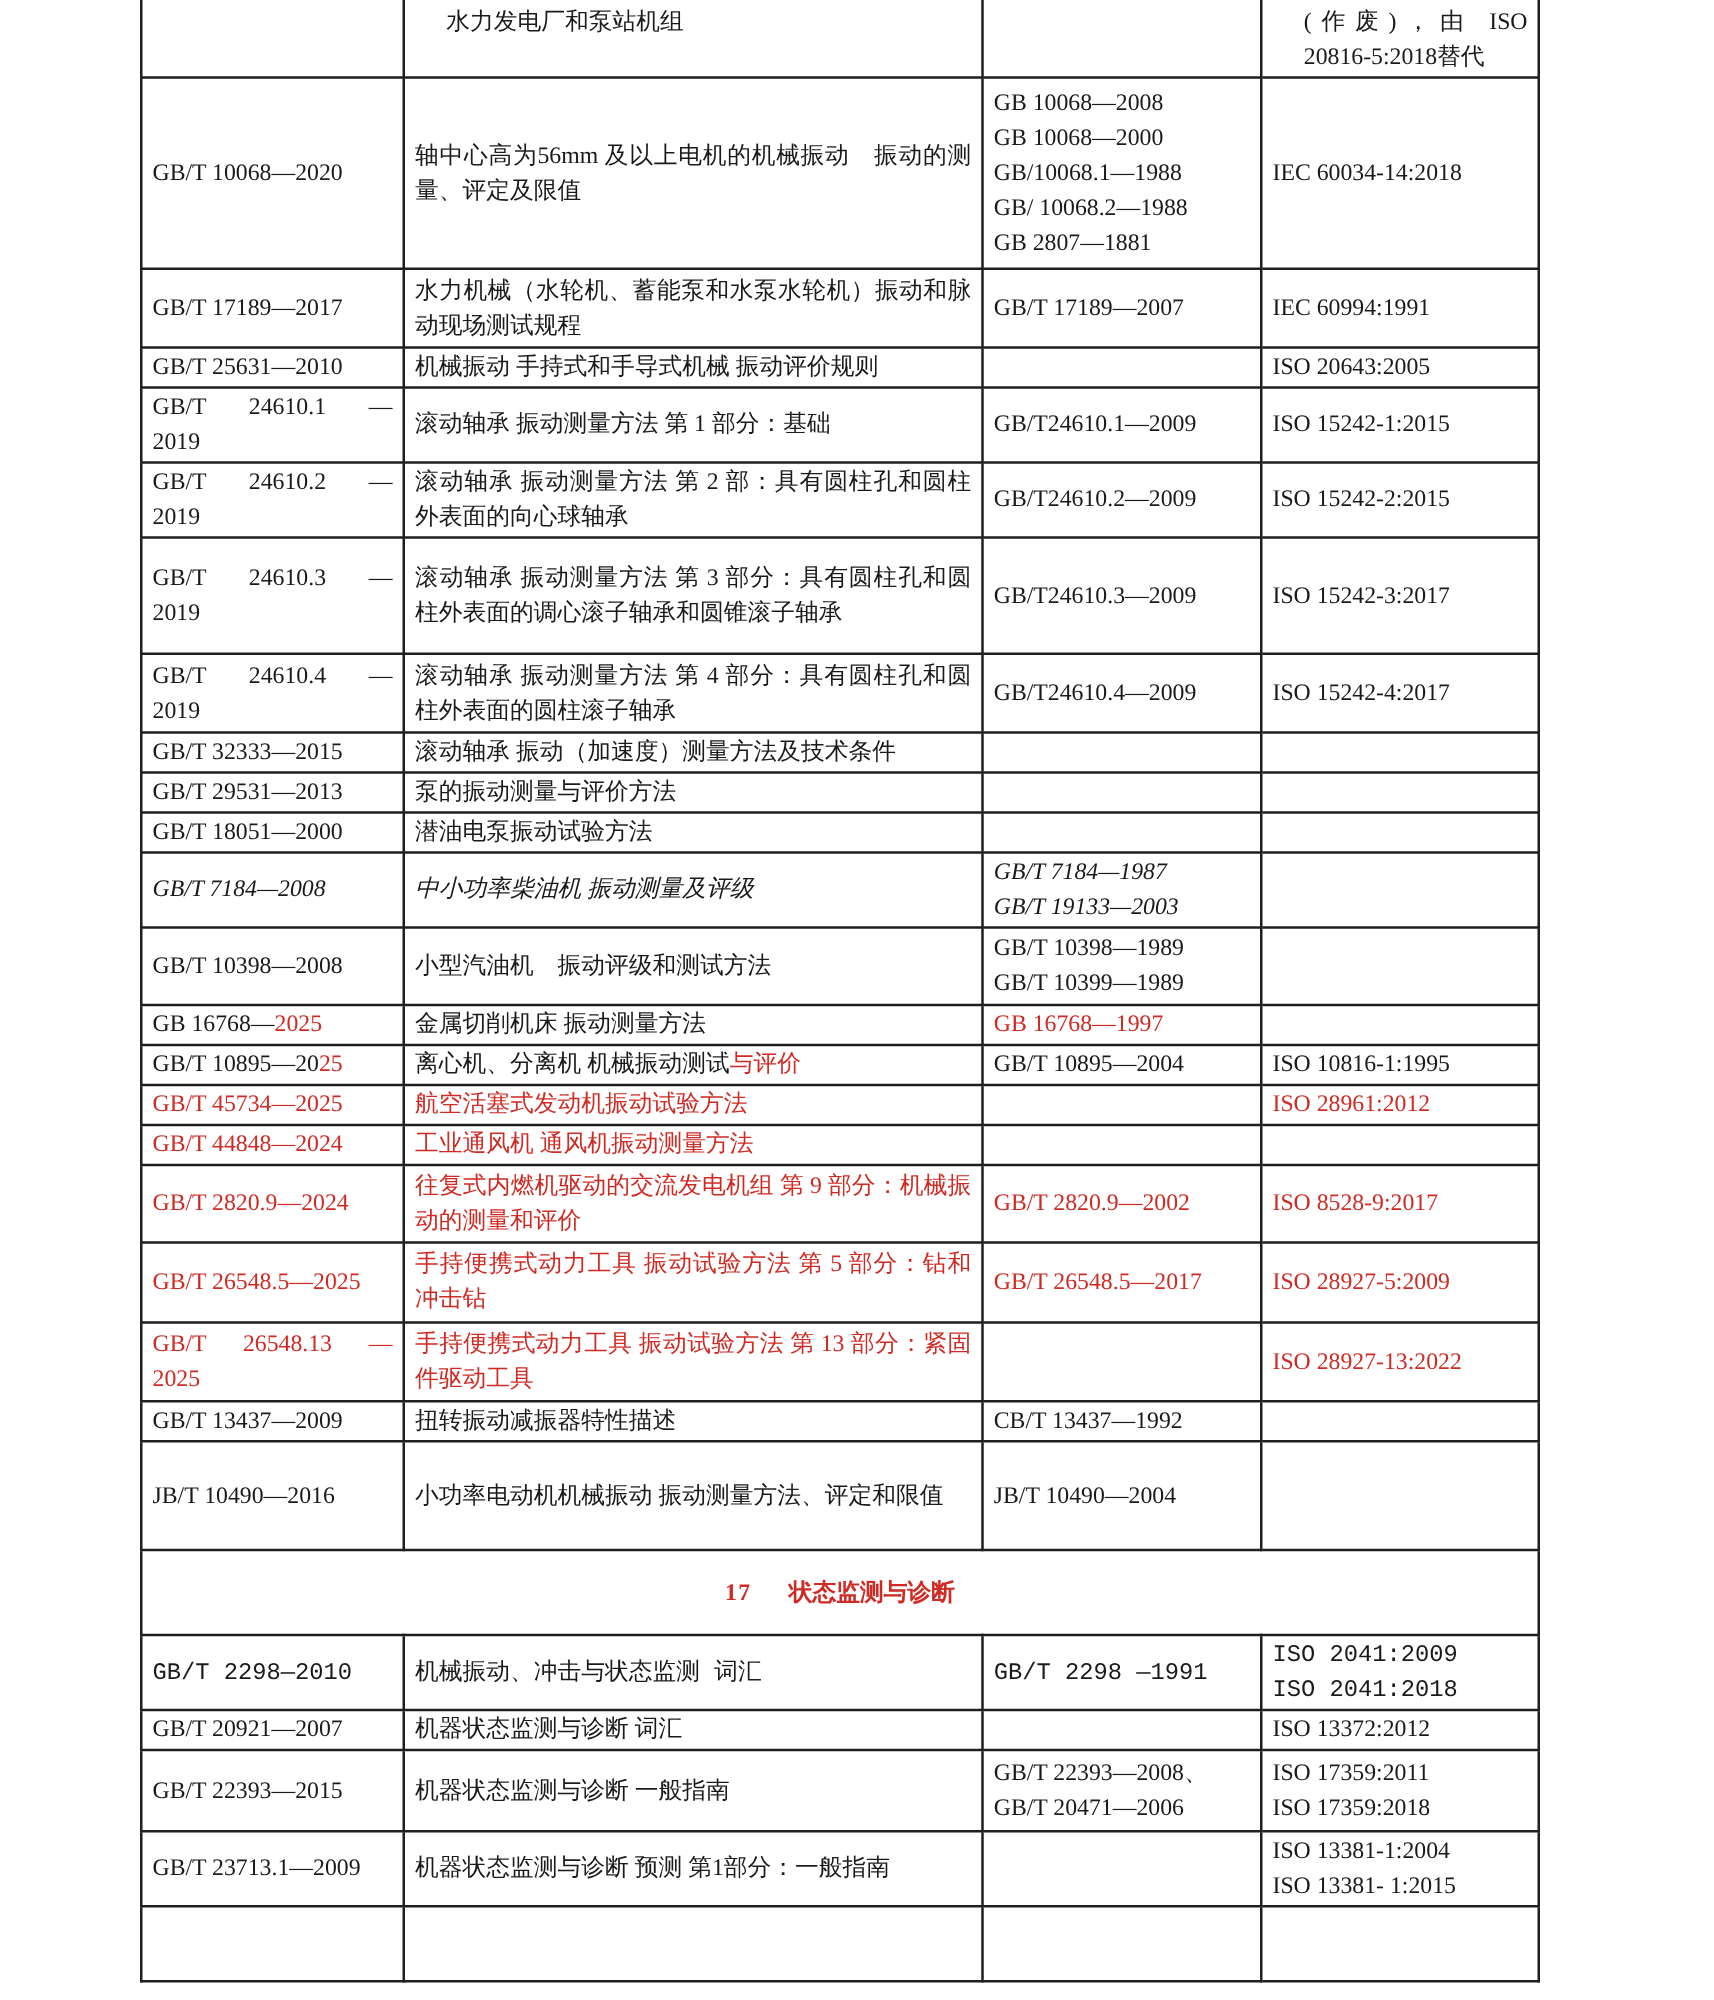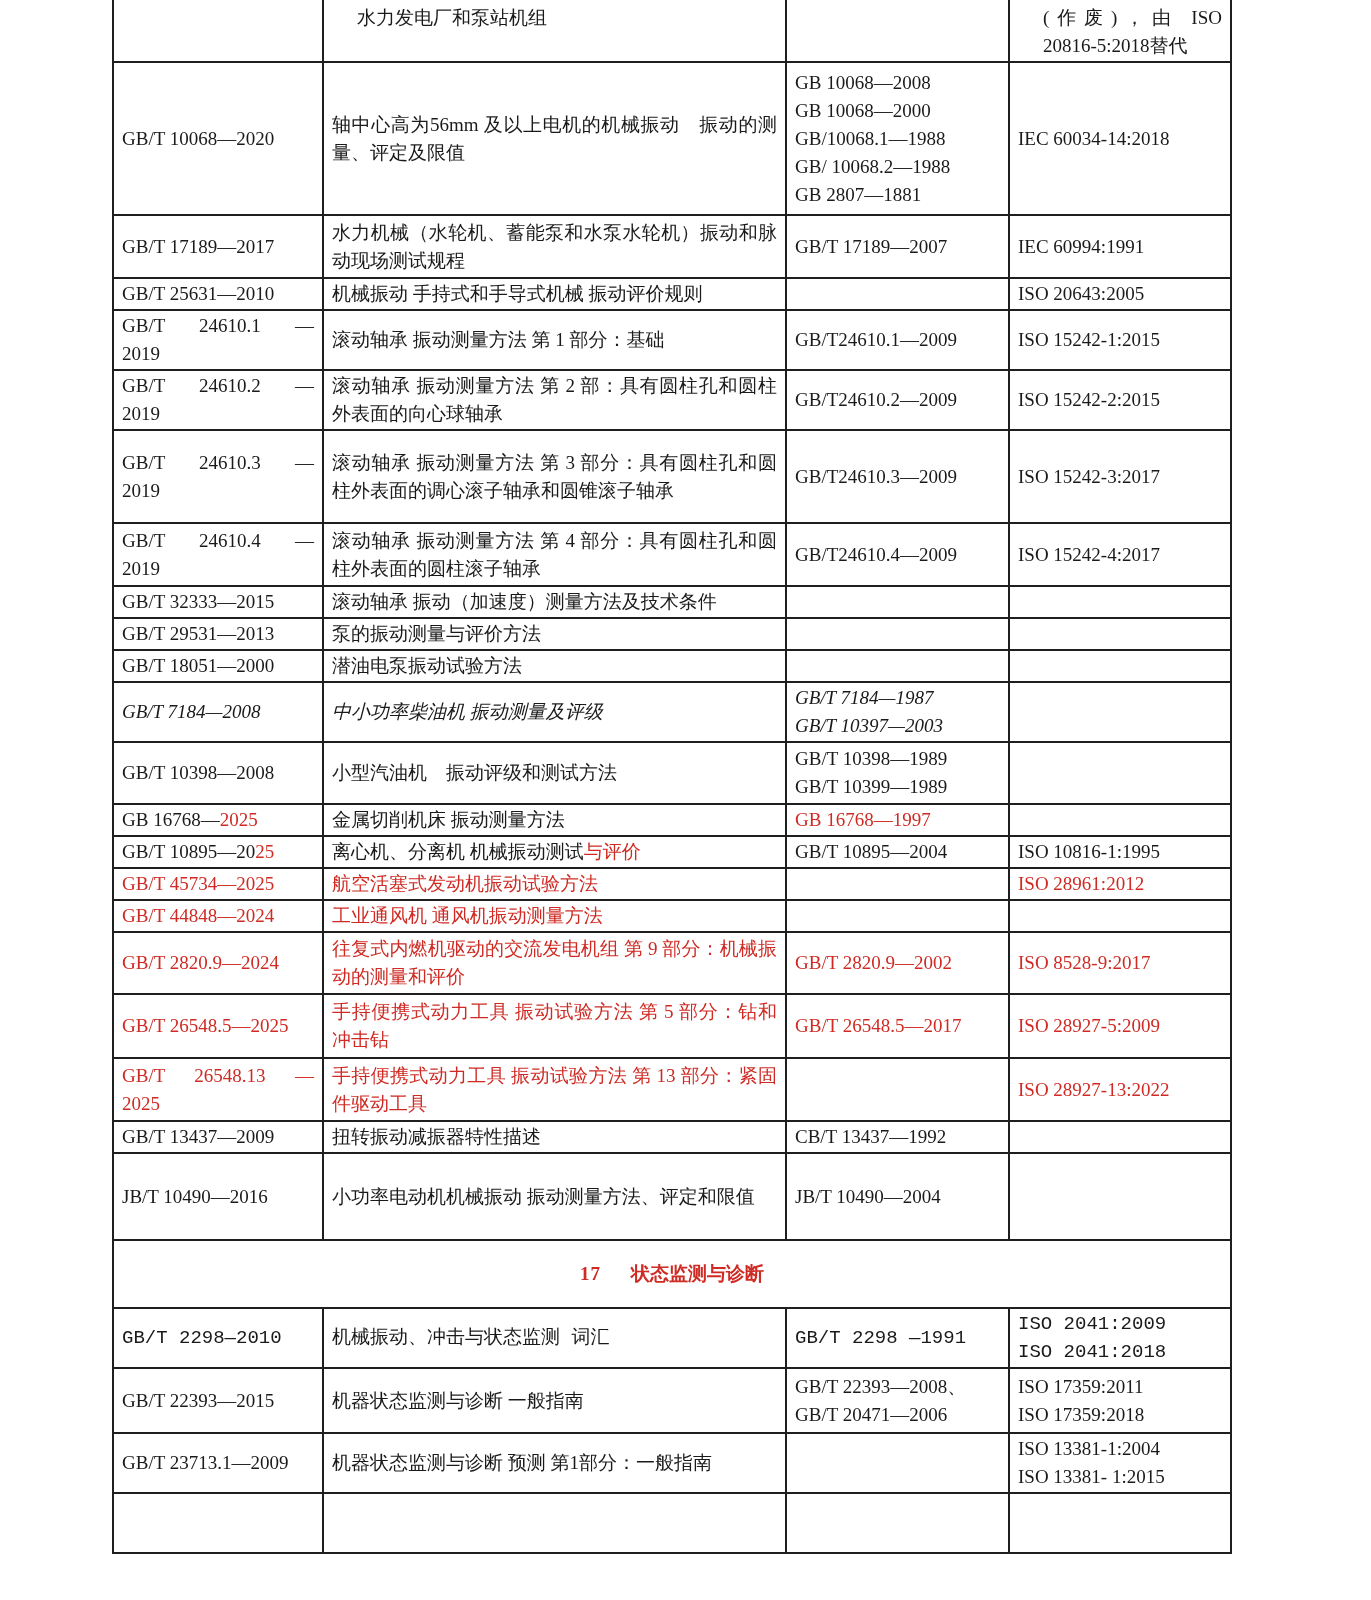--- a/index.html
+++ b/index.html
@@ -210,21 +210,21 @@
         </tr>
         <tr style="height: 48px; font-style: italic;">
           <td class="c0">
             <div class="ln"><span>GB/T 7184—2008</span></div>
           </td>
           <td class="c1">
             <div class="ln"><span>中小功率柴油机 振动测量及评级</span></div>
           </td>
           <td class="c2">
             <div class="ln"><span>GB/T 7184—1987</span></div>
-            <div class="ln"><span>GB/T 10397—2003</span></div>
+            <div class="ln"><span>GB/T 19133—2003</span></div>
           </td>
           <td class="c3"></td>
         </tr>
         <tr style="height: 62px;">
           <td class="c0">
             <div class="ln"><span>GB/T 10398—2008</span></div>
           </td>
           <td class="c1">
             <div class="ln"><span>小型汽油机　振动评级和测试方法</span></div>
           </td>
@@ -356,20 +356,32 @@
           </td>
           <td class="c1">
             <div class="ln"><span>机械振动、冲击与状态监测 词汇</span></div>
           </td>
           <td class="c2">
             <div class="ln"><span>GB/T 2298 —1991</span></div>
           </td>
           <td class="c3">
             <div class="ln"><span>ISO 2041:2009</span></div>
             <div class="ln"><span>ISO 2041:2018</span></div>
+          </td>
+        </tr>
+        <tr style="height: 32px;">
+          <td class="c0">
+            <div class="ln"><span>GB/T 20921—2007</span></div>
+          </td>
+          <td class="c1">
+            <div class="ln"><span>机器状态监测与诊断 词汇</span></div>
+          </td>
+          <td class="c2"></td>
+          <td class="c3">
+            <div class="ln"><span>ISO 13372:2012</span></div>
           </td>
         </tr>
         <tr style="height: 65px;">
           <td class="c0">
             <div class="ln"><span>GB/T 22393—2015</span></div>
           </td>
           <td class="c1">
             <div class="ln"><span>机器状态监测与诊断 一般指南</span></div>
           </td>
           <td class="c2">

